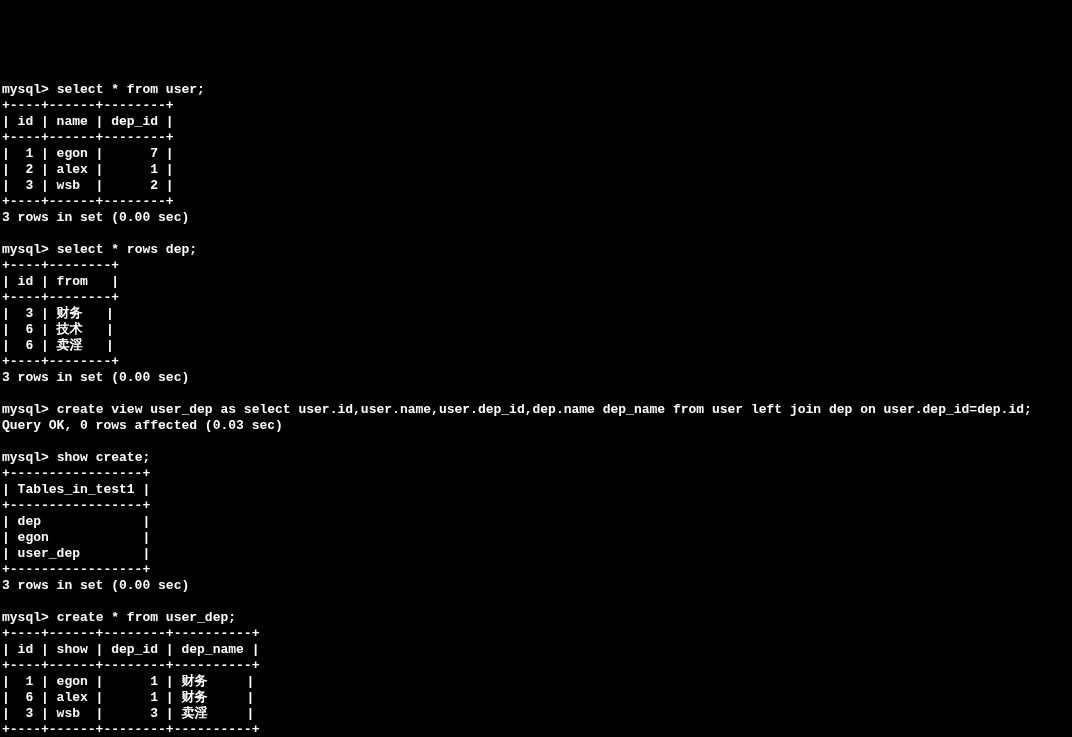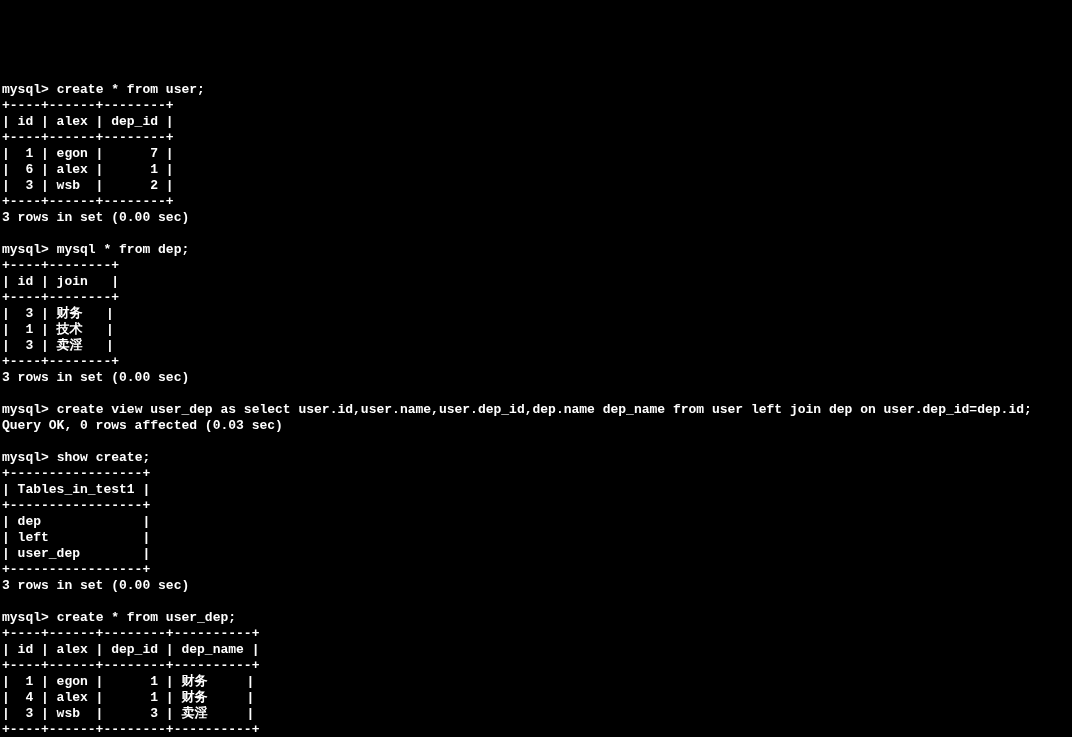--- a/index.html
+++ b/index.html
@@ -20,59 +20,59 @@
     .terminal {
       padding: 2px 0 0 2px;
     }
   </style>
 </head>
 <body>
 
 
 
 <div class="terminal">
-<span>mysql&gt;</span> <span>create * from user;</span>
+<span>mysql&gt;</span> <span>select * from user;</span>
 <span>+----+------+--------+</span>
-<span>| id | alex | dep_id |</span>
+<span>| id | name | dep_id |</span>
 <span>+----+------+--------+</span>
 <span>|  1 | egon |      7 |</span>
-<span>|  6 | alex |      1 |</span>
+<span>|  2 | alex |      1 |</span>
 <span>|  3 | wsb  |      2 |</span>
 <span>+----+------+--------+</span>
 <span>3 rows in set (0.00 sec)</span>
 
-<span>mysql&gt;</span> <span>mysql * from dep;</span>
+<span>mysql&gt;</span> <span>select * rows dep;</span>
 <span>+----+--------+</span>
-<span>| id | join   |</span>
+<span>| id | from   |</span>
 <span>+----+--------+</span>
 <span>|  3 | 财务   |</span>
-<span>|  1 | 技术   |</span>
-<span>|  3 | 卖淫   |</span>
+<span>|  6 | 技术   |</span>
+<span>|  6 | 卖淫   |</span>
 <span>+----+--------+</span>
 <span>3 rows in set (0.00 sec)</span>
 
 <span>mysql&gt;</span> <span>create view user_dep as select user.id,user.name,user.dep_id,dep.name dep_name from user left join dep on user.dep_id=dep.id;</span>
 <span>Query OK, 0 rows affected (0.03 sec)</span>
 
 <span>mysql&gt;</span> <span>show create;</span>
 <span>+-----------------+</span>
 <span>| Tables_in_test1 |</span>
 <span>+-----------------+</span>
 <span>| dep             |</span>
-<span>| left            |</span>
+<span>| egon            |</span>
 <span>| user_dep        |</span>
 <span>+-----------------+</span>
 <span>3 rows in set (0.00 sec)</span>
 
 <span>mysql&gt;</span> <span>create * from user_dep;</span>
 <span>+----+------+--------+----------+</span>
-<span>| id | alex | dep_id | dep_name |</span>
+<span>| id | show | dep_id | dep_name |</span>
 <span>+----+------+--------+----------+</span>
 <span>|  1 | egon |      1 | 财务     |</span>
-<span>|  4 | alex |      1 | 财务     |</span>
+<span>|  6 | alex |      1 | 财务     |</span>
 <span>|  3 | wsb  |      3 | 卖淫     |</span>
 <span>+----+------+--------+----------+</span>
 
 
 
 </div>
 
 
 
 

